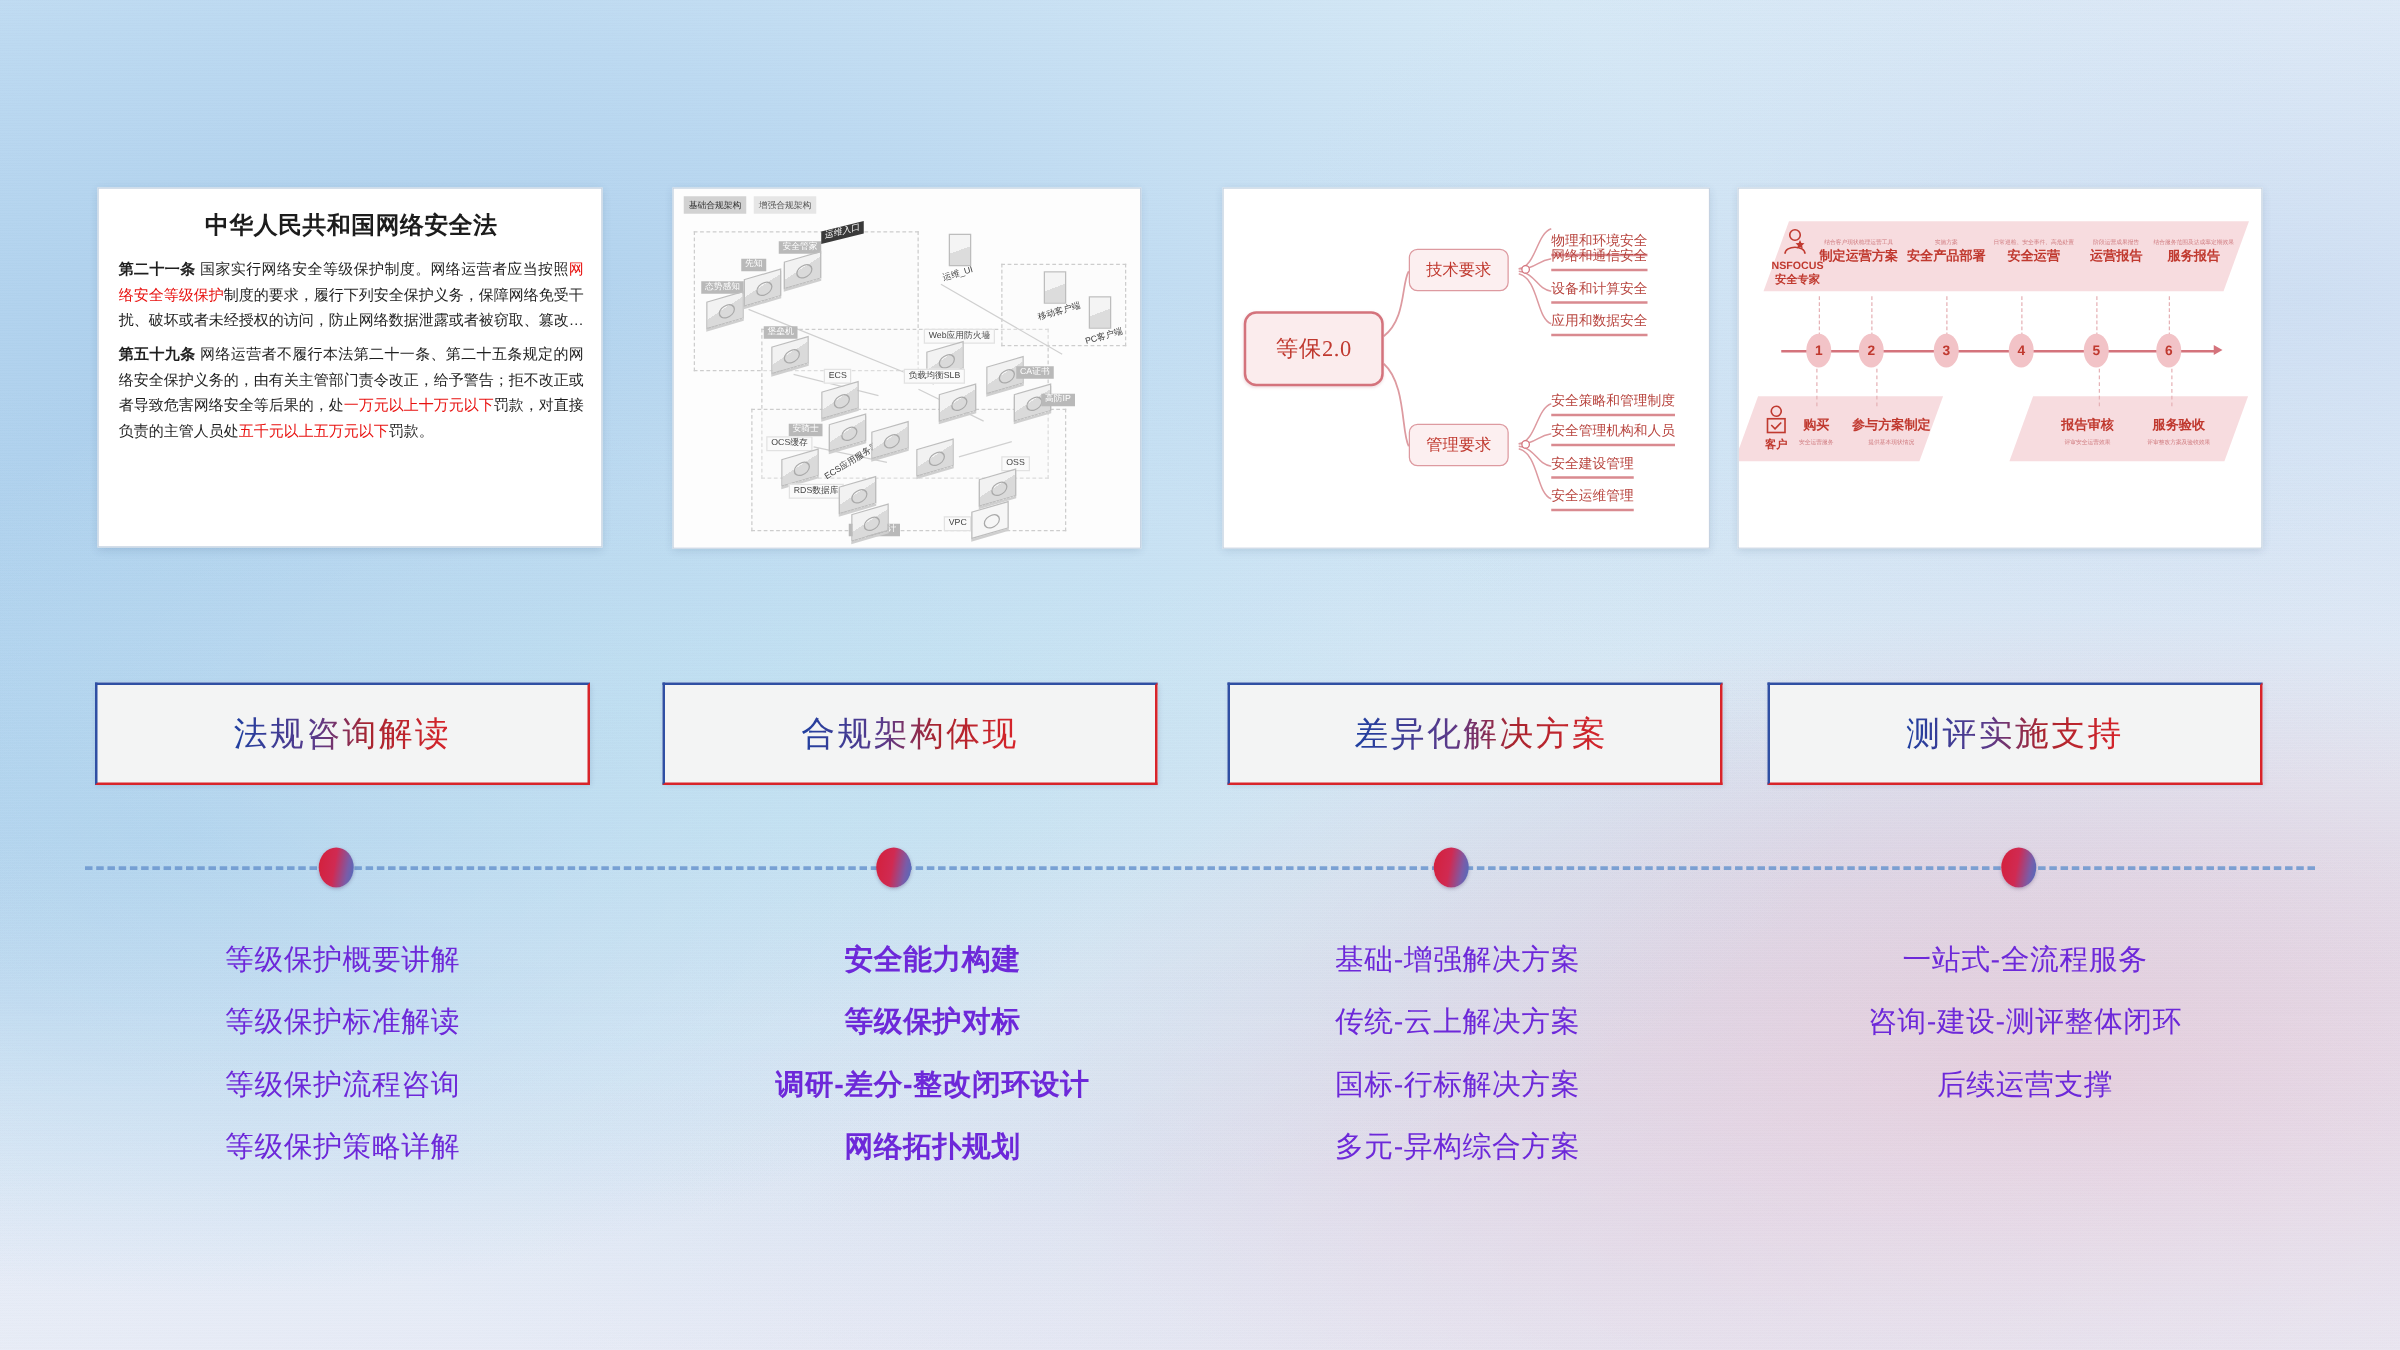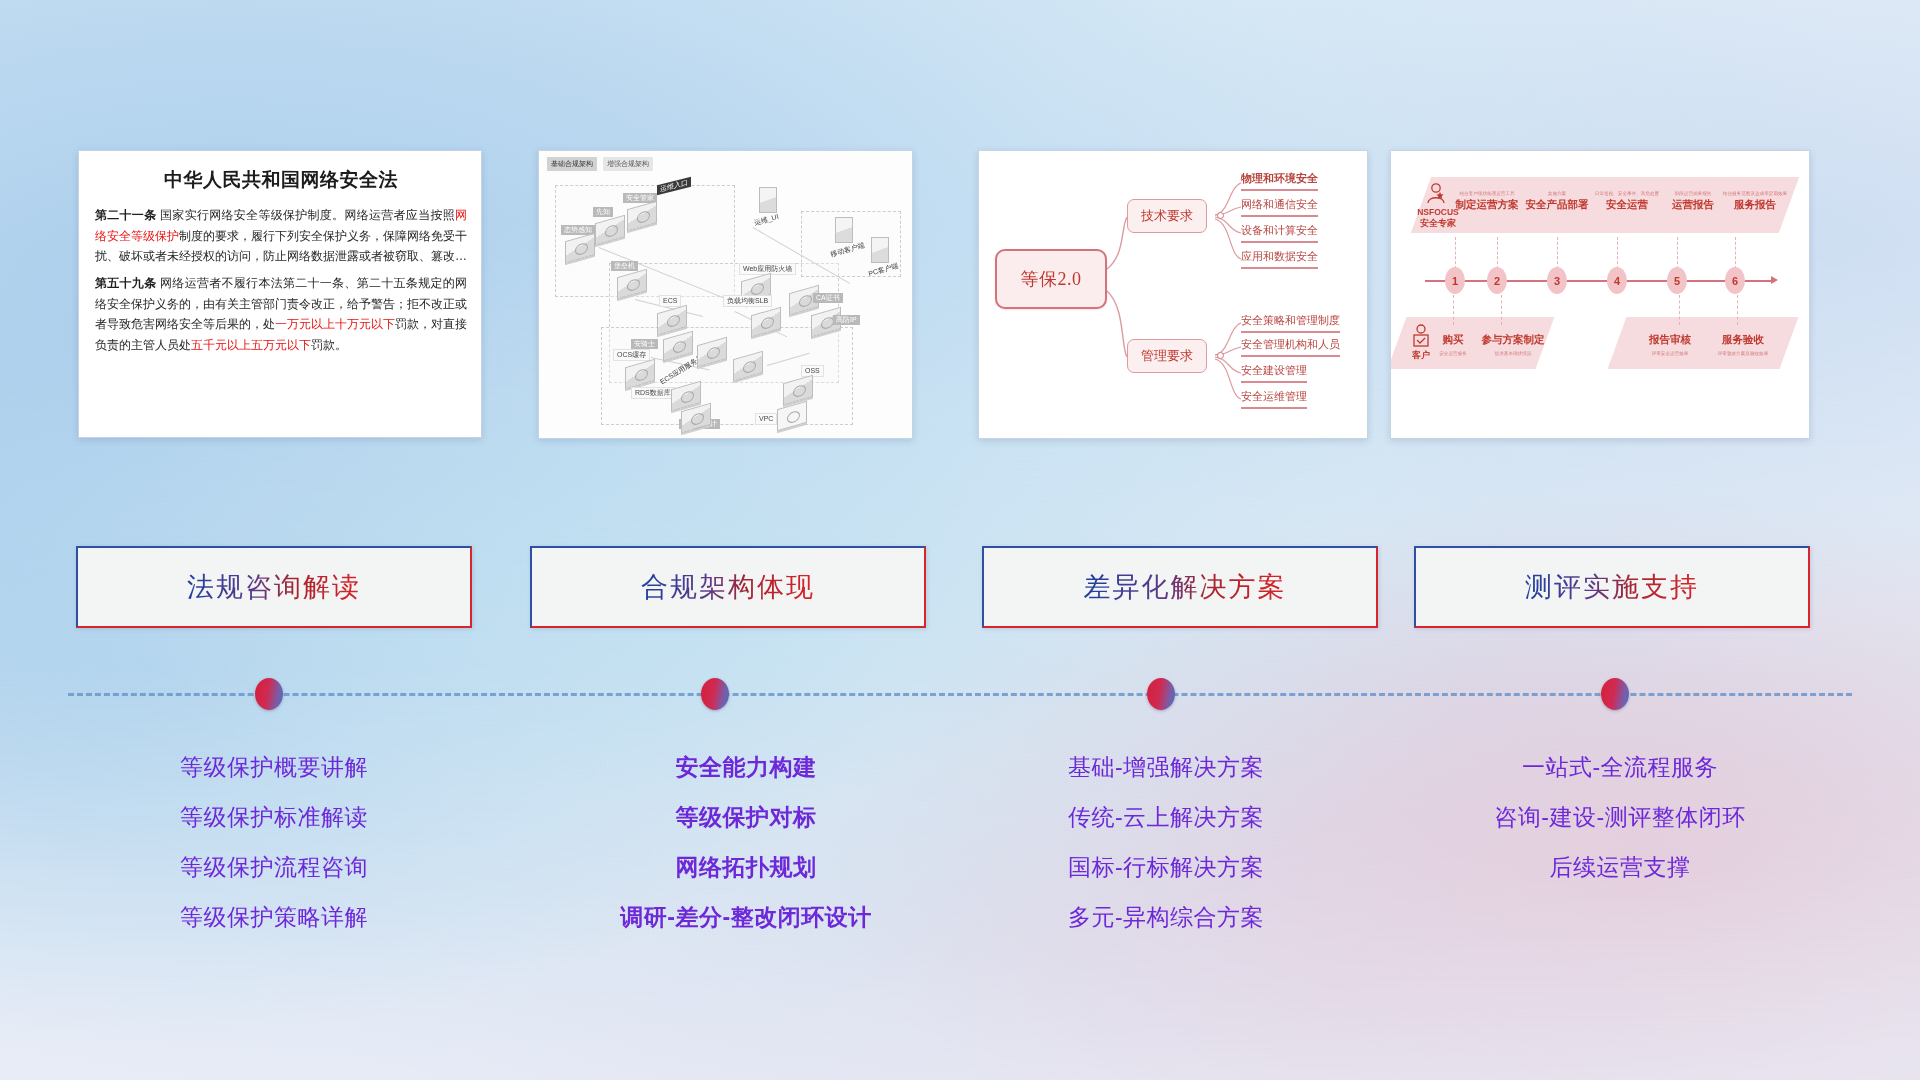--- a/index.html
+++ b/index.html
@@ -371,21 +371,21 @@
         <path d="M236 204 C 250 202, 250 176, 262 172" stroke="#dd9aa0" stroke-width="1.2" fill="none"></path>
         <path d="M236 204 C 250 204, 250 198, 262 196" stroke="#dd9aa0" stroke-width="1.2" fill="none"></path>
         <path d="M236 206 C 250 208, 250 220, 262 222" stroke="#dd9aa0" stroke-width="1.2" fill="none"></path>
         <path d="M236 208 C 252 212, 250 244, 262 248" stroke="#dd9aa0" stroke-width="1.2" fill="none"></path>
       </svg>
 
       <div class="mm-root">等保2.0</div>
 
       <div class="mm-branch" id="mm-branch-tech">技术要求</div>
       <div class="mm-dot" style="left:238px; top:61px;"></div>
-      <div class="mm-leaf" style="left:262px; top:20px;font-weight:bold;">物理和环境安全</div>
+      <div class="mm-leaf" style="left:262px; top:34px;">物理和环境安全</div>
       <div class="mm-leaf" style="left:262px; top:46px;text-align:center;">网络和通信安全</div>
       <div class="mm-leaf" style="left:262px; top:72px;">设备和计算安全</div>
       <div class="mm-leaf" style="left:262px; top:98px;">应用和数据安全</div>
 
       <div class="mm-branch" id="mm-branch-mgmt">管理要求</div>
       <div class="mm-dot" style="left:238px; top:201px;"></div>
       <div class="mm-leaf" style="left:262px; top:162px;">安全策略和管理制度</div>
       <div class="mm-leaf" style="left:262px; top:186px;">安全管理机构和人员</div>
       <div class="mm-leaf" style="left:262px; top:212px;">安全建设管理</div>
       <div class="mm-leaf" style="left:262px; top:238px;">安全运维管理</div>
@@ -501,22 +501,22 @@
 
 <div class="list-col" id="list-1">
   <div class="list-item">等级保护概要讲解</div>
   <div class="list-item">等级保护标准解读</div>
   <div class="list-item">等级保护流程咨询</div>
   <div class="list-item">等级保护策略详解</div>
 </div>
 <div class="list-col" id="list-2">
   <div class="list-item">安全能力构建</div>
   <div class="list-item">等级保护对标</div>
+  <div class="list-item">调研-差分-整改闭环设计</div>
   <div class="list-item">网络拓扑规划</div>
-  <div class="list-item">调研-差分-整改闭环设计</div>
 </div>
 <div class="list-col" id="list-3">
   <div class="list-item">基础-增强解决方案</div>
   <div class="list-item">传统-云上解决方案</div>
   <div class="list-item">国标-行标解决方案</div>
   <div class="list-item">多元-异构综合方案</div>
 </div>
 <div class="list-col" id="list-4">
   <div class="list-item">一站式-全流程服务</div>
   <div class="list-item">咨询-建设-测评整体闭环</div>

